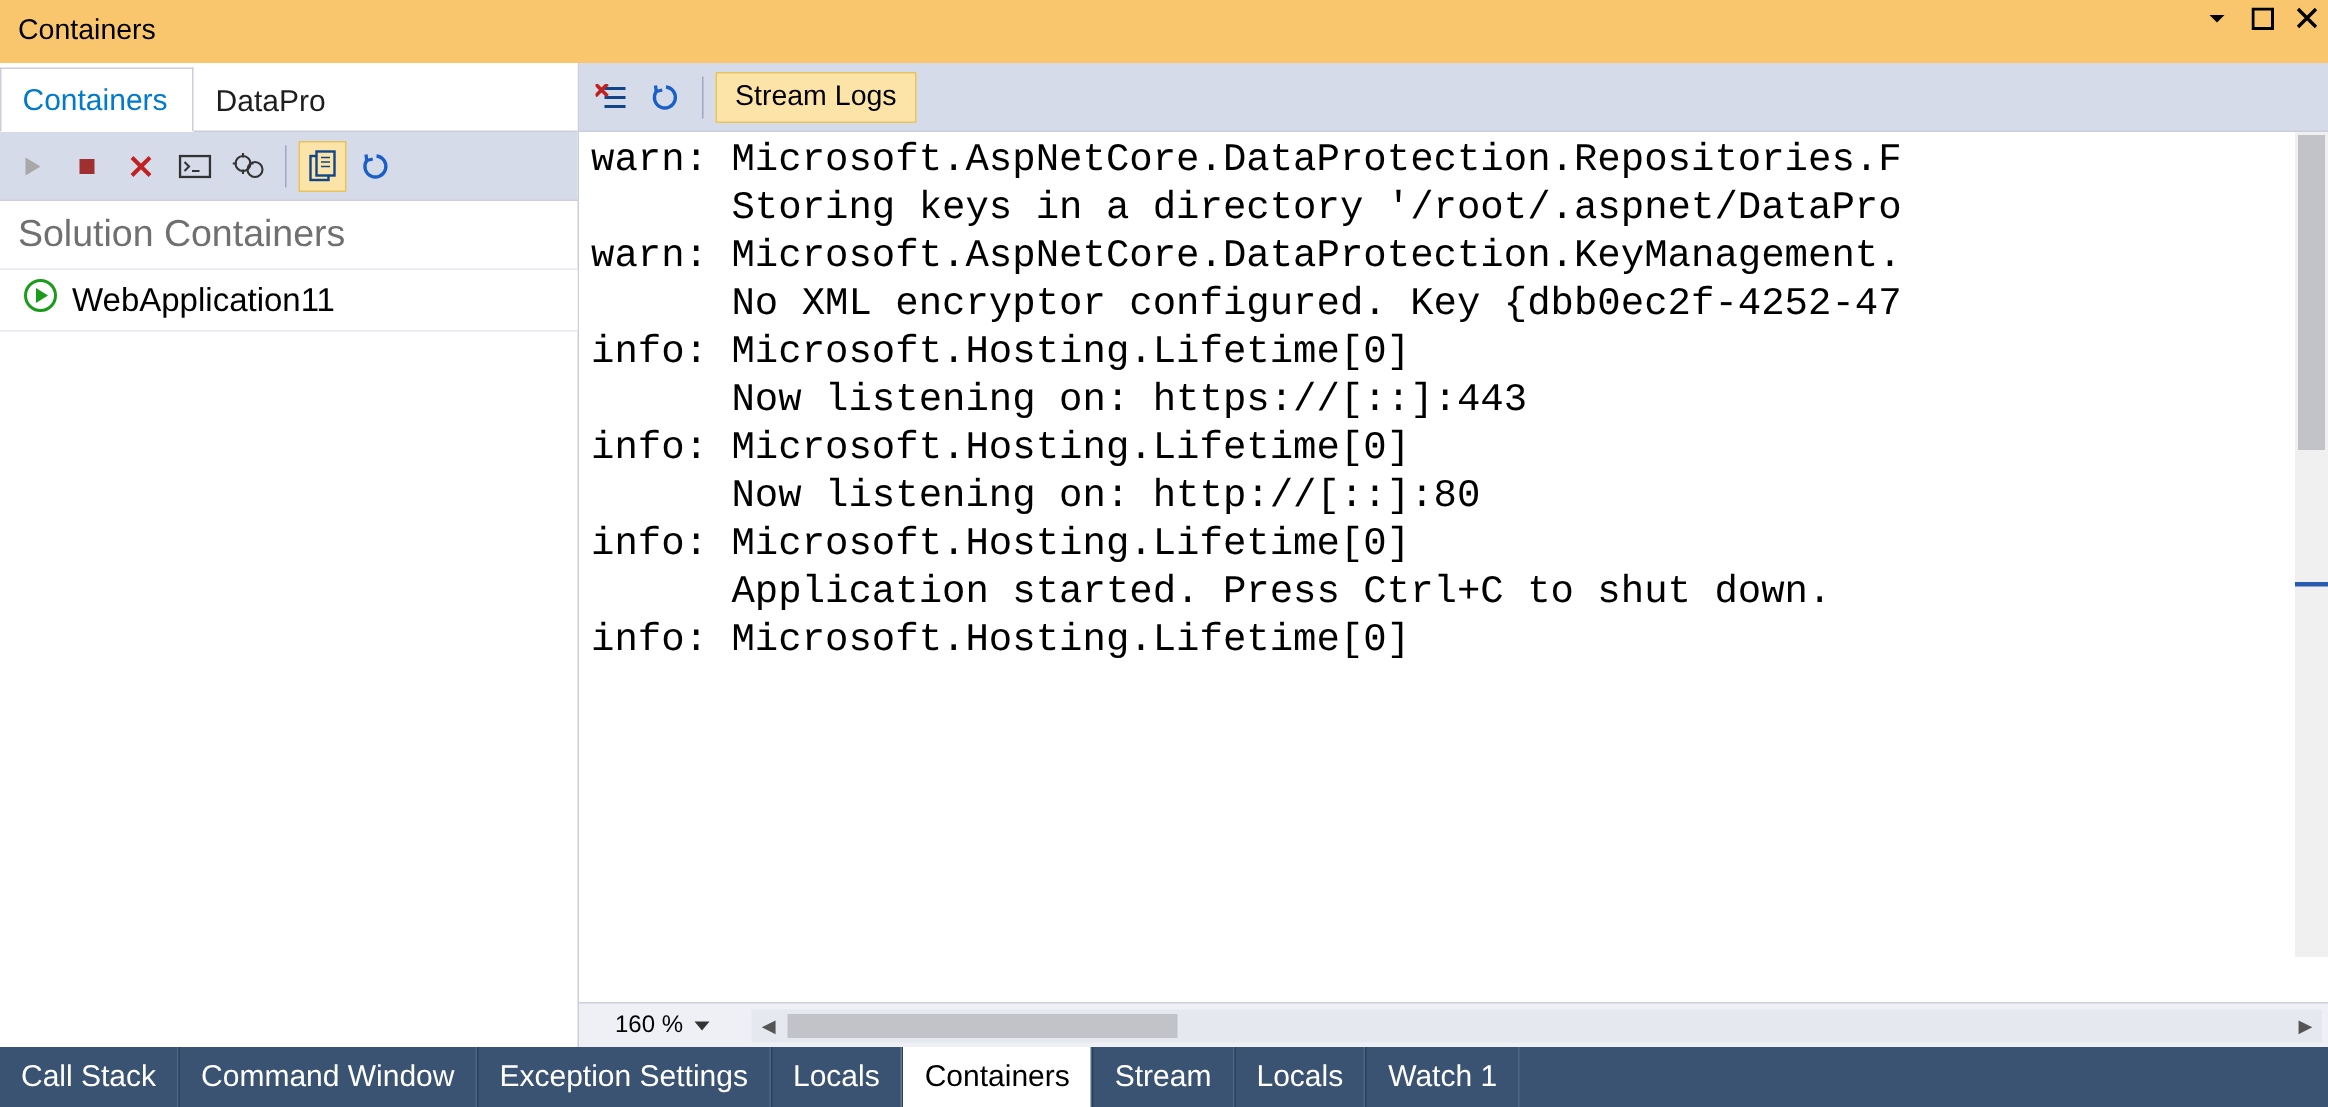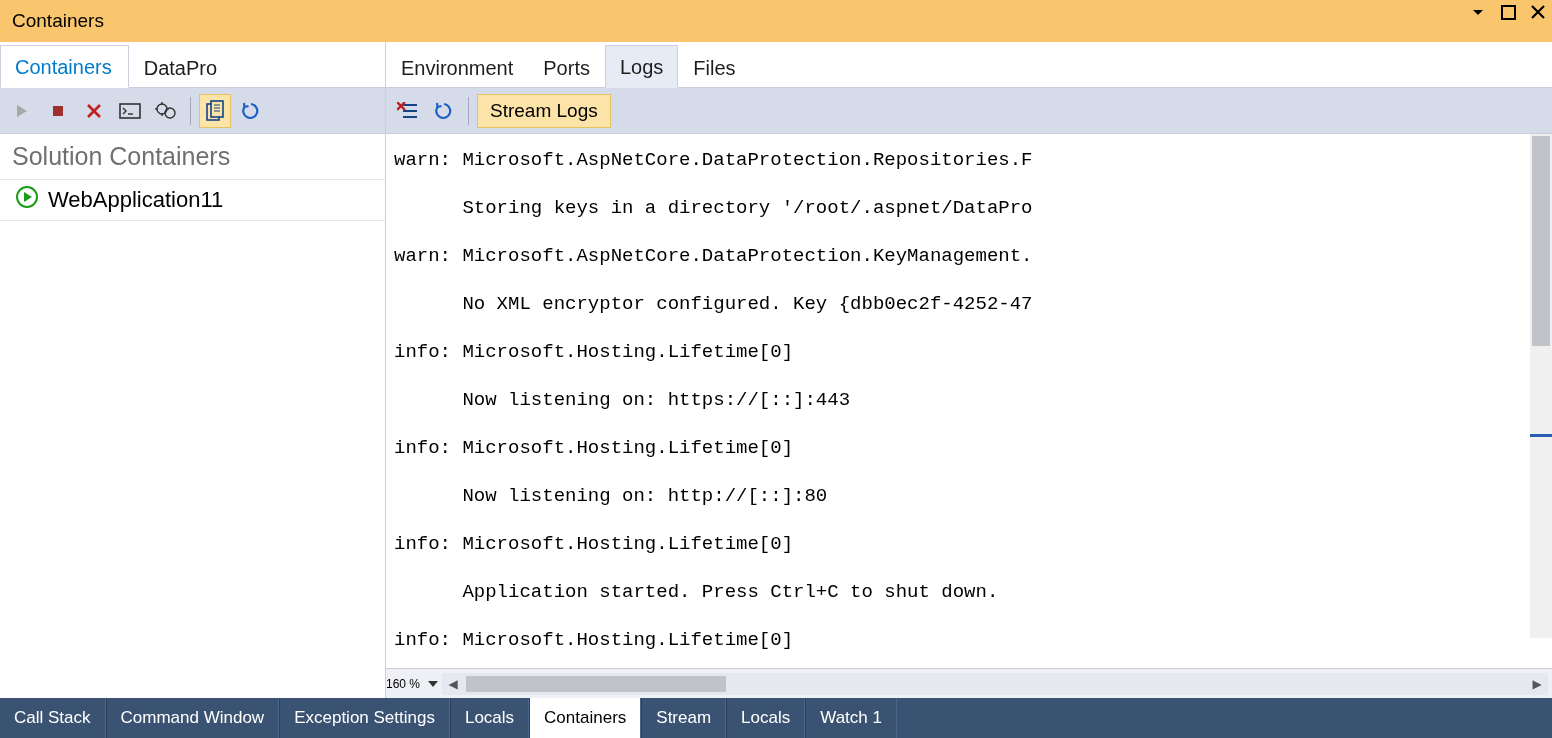--- a/index.html
+++ b/index.html
@@ -23,35 +23,35 @@
   .tb-btn.toggled { background: #fce3a7; border: 1px solid #e5c365; }
   .tb-sep { width: 1px; height: 28px; background: #a0a8c0; margin: 0 4px; }
   .tb-toggle-btn { padding: 5px 12px; background: #fce3a7; border: 1px solid #e5c365; font-size: 19px; cursor: pointer; }
 
   .section-header { padding: 8px 12px; font-size: 25px; color: #707070; }
   .tree-item { display: flex; align-items: center; gap: 10px; padding: 6px 12px 6px 16px; font-size: 22px; border-bottom: 1px solid #e8e8ec; }
   .tree-item.selected { background: #fff; border-top: 1px solid #e8e8ec; }
   .play-circle { width: 22px; height: 22px; }
 
   .log-area { flex: 1; overflow: hidden; position: relative; background: #fff; }
-  .log-content { font-family: Consolas, "Courier New", monospace; font-size: 19px; line-height: 48px; white-space: pre; padding: 2px 12px 4px 8px; color: #000; overflow: hidden; }
+  .log-content { font-family: Consolas, "Courier New", monospace; font-size: 26px; line-height: 32px; white-space: pre; padding: 2px 12px 4px 8px; color: #000; overflow: hidden; }
   .log-scroll-v { position: absolute; right: 0; top: 0; width: 22px; bottom: 30px; background: #f0f0f0; }
   .log-scroll-v .thumb { position: absolute; left: 2px; right: 2px; top: 2px; height: 210px; background: #c2c3c9; }
   .log-scroll-v .mark { position: absolute; left: 0; right: 0; top: 300px; height: 3px; background: #2a5db0; }
 
   .log-bottom { height: 30px; display: flex; align-items: center; background: #eef0f6; border-top: 1px solid #cccedb; }
-  .zoom { display: flex; align-items: center; gap: 8px; padding: 0 0; font-size: 12px; }
+  .zoom { display: flex; align-items: center; gap: 8px; padding: 0 24px; font-size: 16px; }
   .zoom .chev { width: 0; height: 0; border-left: 5px solid transparent; border-right: 5px solid transparent; border-top: 6px solid #333; }
   .hscroll { flex: 1; display: flex; align-items: center; height: 22px; background: #e6e8ef; margin: 0 4px; position: relative; }
   .hscroll .arrow { width: 22px; height: 22px; display: flex; align-items: center; justify-content: center; font-size: 12px; color: #555; cursor: pointer; }
   .hscroll .track { flex: 1; position: relative; height: 16px; }
   .hscroll .hthumb { position: absolute; left: 2px; width: 260px; top: 0; bottom: 0; background: #c2c3c9; }
 
   .bottom-tabs { height: 40px; background: #3b5372; display: flex; align-items: stretch; }
-  .btab { display: flex; align-items: center; padding: 0 14px; font-size: 17px; color: #fff; cursor: pointer; border-right: 1px solid #4a668c; border-left: 1px solid #2e4059; }
+  .btab { display: flex; align-items: center; padding: 0 14px; font-size: 20px; color: #fff; cursor: pointer; border-right: 1px solid #4a668c; border-left: 1px solid #2e4059; }
   .btab:first-child { border-left: none; }
   .btab.active { background: #fff; color: #000; }
 
   .right .tabs-row .tab { padding-left: 14px; padding-right: 14px; }
 </style>
 </head>
 <body>
 
 <div class="title-bar">
   <span class="title">Containers</span>
@@ -139,26 +139,20 @@
         <svg class="play-circle" viewBox="0 0 22 22">
             <circle cx="11" cy="11" r="10" fill="none" stroke="#1a9b1a" stroke-width="2"></circle>
             <path d="M8 6 L16 11 L8 16 Z" fill="#1a9b1a"></path>
           </svg>
       </span>
       <span>WebApplication11</span>
     </div>
   </div>
 
   <div class="right">
-    <div class="tabs-row">
-      <div class="tab"><span>Environment</span></div>
-      <div class="tab"><span>Ports</span></div>
-      <div class="tab active-right"><span>Logs</span></div>
-      <div class="tab"><span>Files</span></div>
-    </div>
     <div class="toolbar">
       <div class="tb-btn">
         <svg width="22" height="18" viewBox="0 0 22 18">
             <line x1="6" y1="3" x2="20" y2="3" stroke="#114488" stroke-width="2"></line>
             <line x1="6" y1="9" x2="20" y2="9" stroke="#114488" stroke-width="2"></line>
             <line x1="6" y1="15" x2="20" y2="15" stroke="#114488" stroke-width="2"></line>
             <path d="M0 0 L8 8 M8 0 L0 8" stroke="#c02020" stroke-width="2.4"></path>
           </svg>
       </div>
       <div class="tb-btn">

